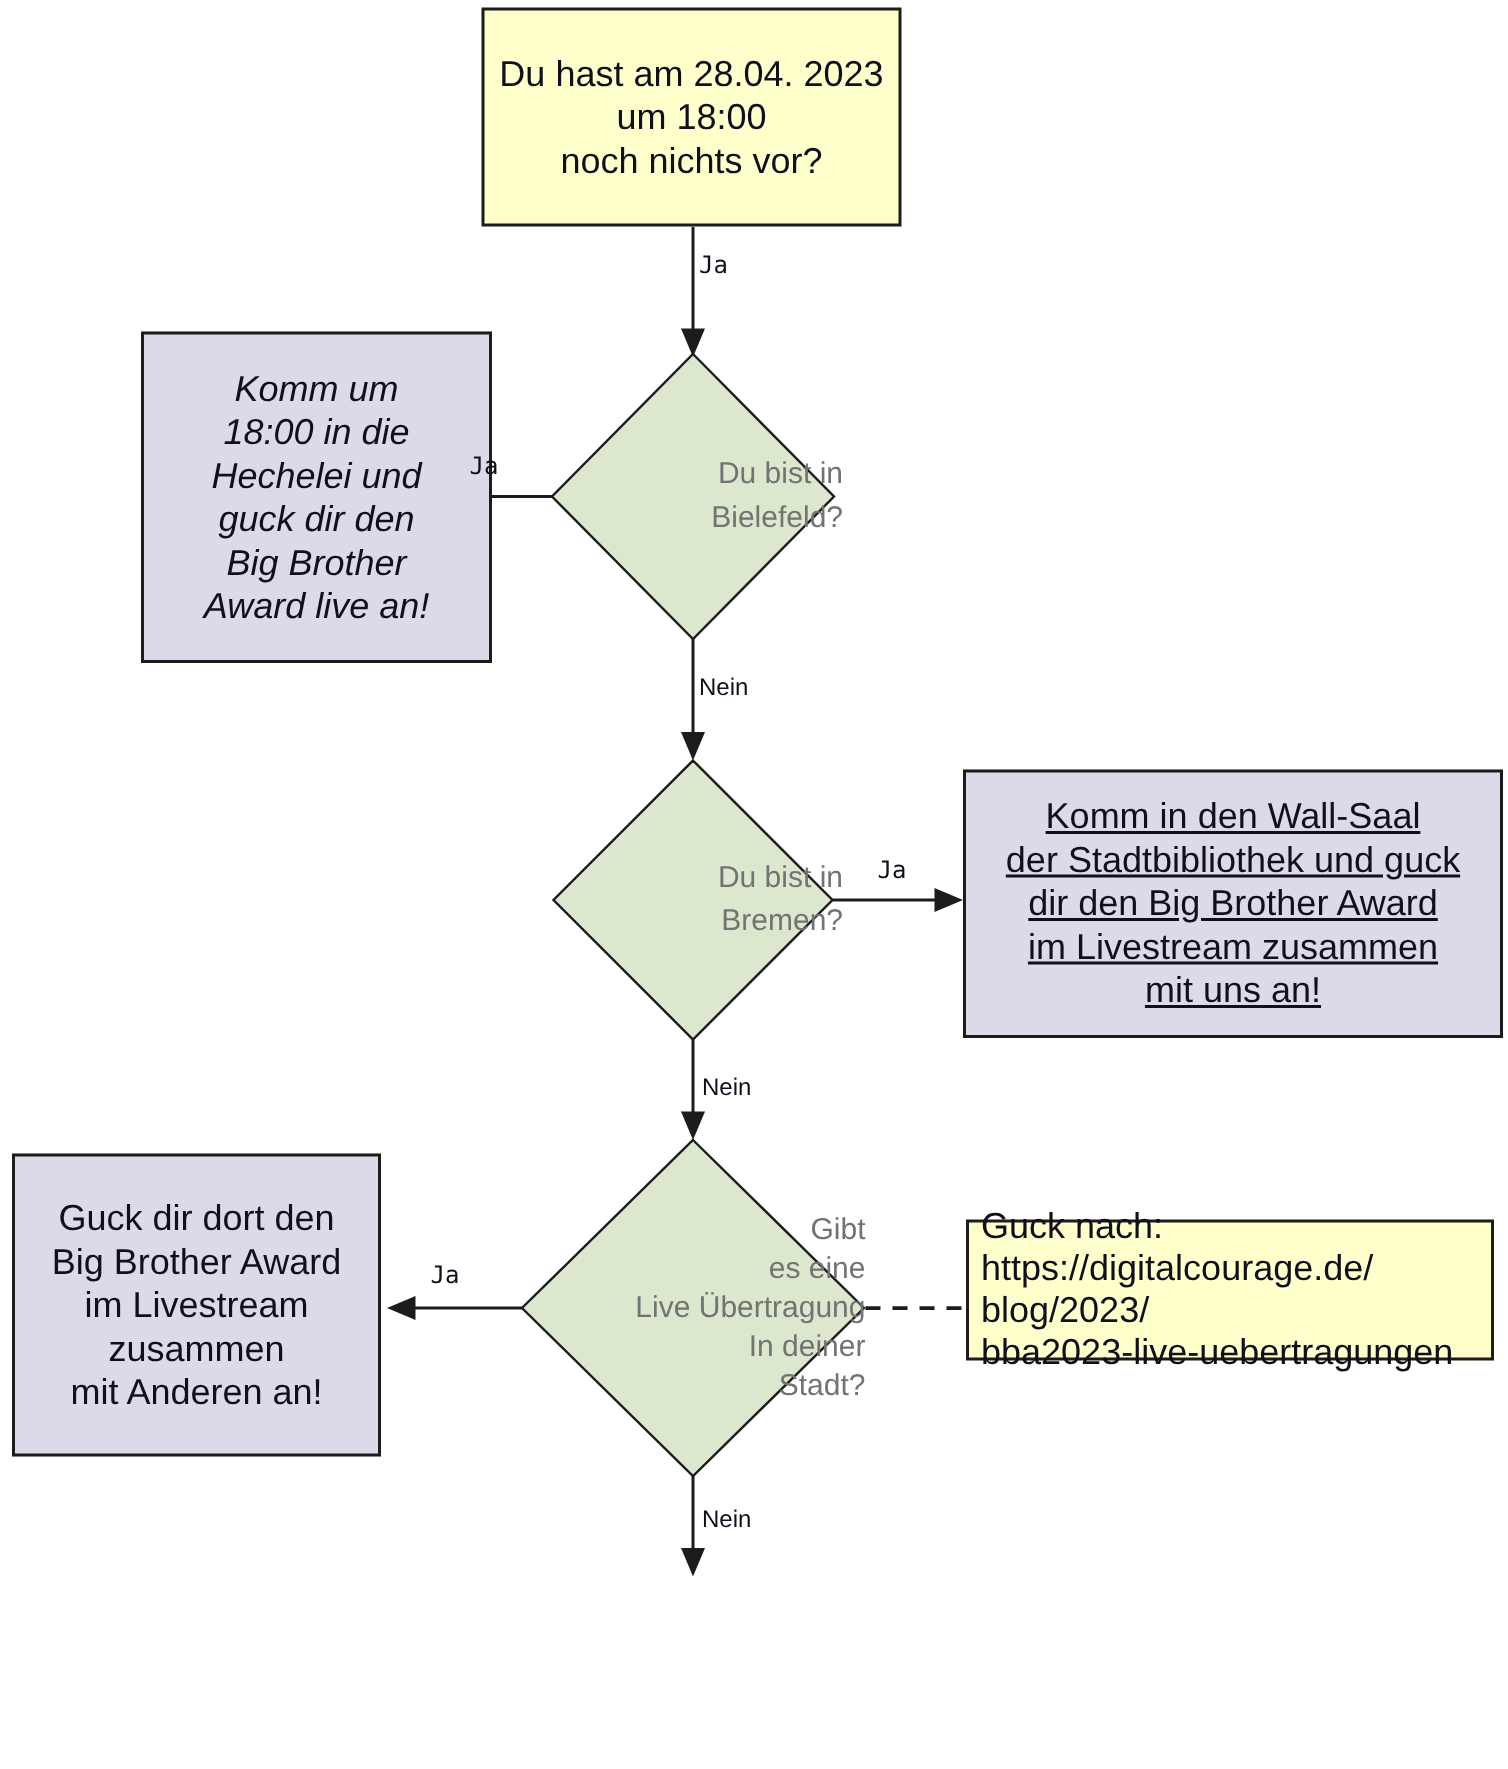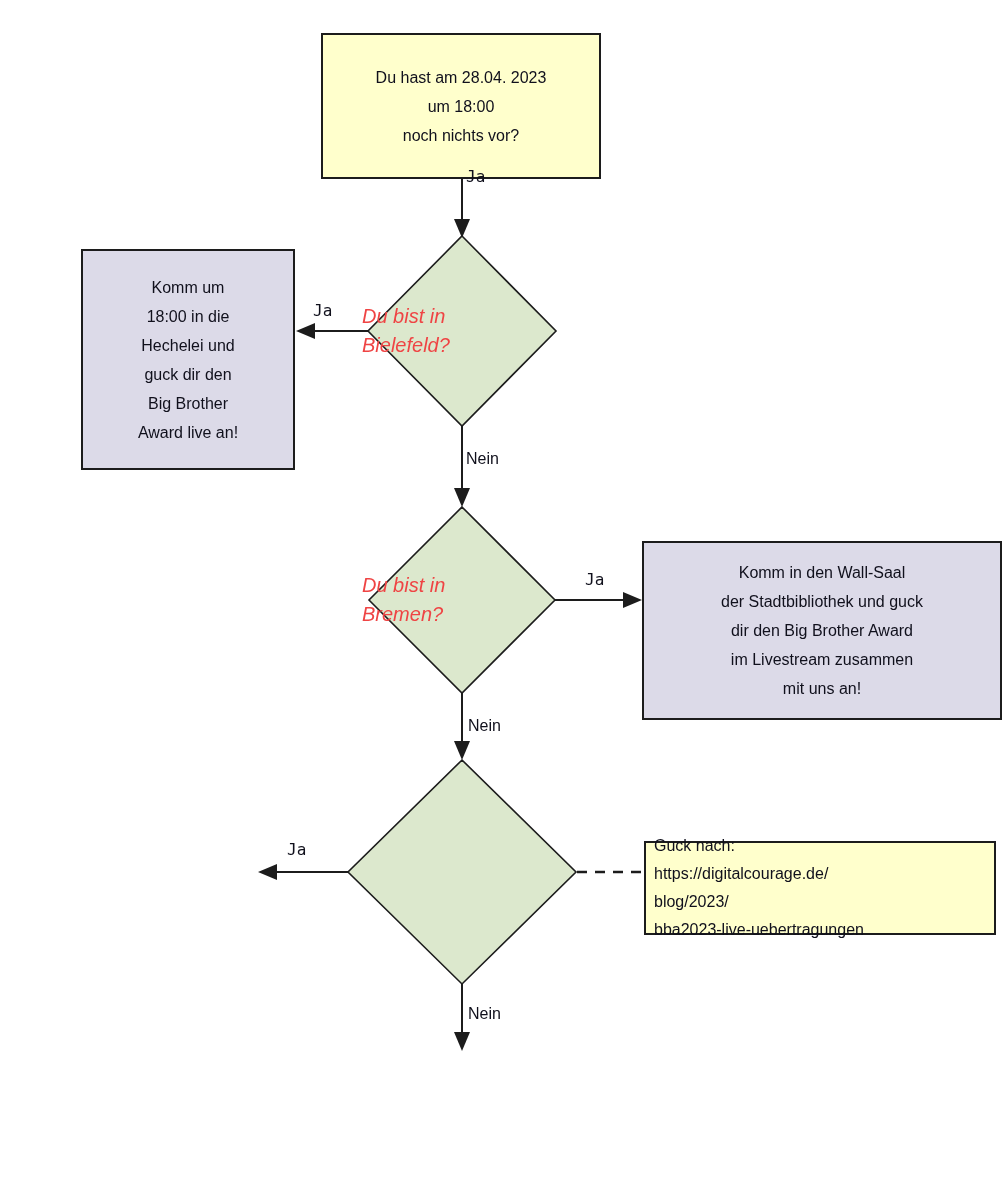--- a/index.html
+++ b/index.html
@@ -24,42 +24,40 @@
   }
   .node {
     position: absolute;
     box-sizing: border-box;
     border: 2px solid #1c1c1c;
     display: flex;
     align-items: center;
     justify-content: center;
     text-align: center;
     white-space: pre-line;
-    font-size: 16px;
+    font-size: 24px;
     line-height: 29px;
     color: #10101c;
-    margin-top: 28px;
   }
   .node.yellow { background: #ffffcc; }
   .node.lavender { background: #dcdae8; }
   .node.left-align {
     justify-content: flex-start;
     text-align: left;
     padding-left: 8px;
     line-height: 28px;
   }
   .dtext {
     position: absolute;
-    text-align: left;
+    text-align: right;
     white-space: pre-line;
     font-size: 20px;
     line-height: 29px;
-    color: #ef4444;
+    color: #737373;
     pointer-events: none;
-    font-style: italic;
   }
   .dtext.tight { line-height: 26px; }
   .elabel {
     position: absolute;
     font-size: 16px;
     color: #10101c;
     background: transparent;
   }
   .elabel.mono {
     font-family: "DejaVu Sans Mono", monospace;
@@ -97,44 +95,54 @@
 
     <polygon points="462,236 556,331 462,426 368,331" fill="#dce8cd" stroke="#1c1c1c" stroke-width="1.6"></polygon>
     <polygon points="462,507 555,600 462,693 369,600" fill="#dce8cd" stroke="#1c1c1c" stroke-width="1.6"></polygon>
     <polygon points="462,760 576,872 462,984 348,872" fill="#dce8cd" stroke="#1c1c1c" stroke-width="1.6"></polygon>
   </svg>
 
   <div class="node yellow" style="left:321px; top:5px; width:280px; height:146px;">Du hast am 28.04. 2023
 um 18:00
 noch nichts vor?</div>
 
-  <div class="node lavender" style="left:81px; top:221px; width:214px; height:221px;">Komm um
+  <div class="node lavender" style="left:94px; top:221px; width:234px; height:221px;font-style:italic;">Komm um
 18:00 in die
 Hechelei und
 guck dir den
 Big Brother
 Award live an!</div>
 
-  <div class="node lavender" style="left:642px; top:513px; width:360px; height:179px;">Komm in den Wall-Saal
+  <div class="node lavender" style="left:642px; top:513px; width:360px; height:179px;text-decoration:underline;">Komm in den Wall-Saal
 der Stadtbibliothek und guck
 dir den Big Brother Award
 im Livestream zusammen
 mit uns an!</div>
 
+  <div class="node lavender" style="left:8px; top:769px; width:246px; height:202px;">Guck dir dort den
+Big Brother Award
+im Livestream
+zusammen
+mit Anderen an!</div>
 
   <div class="node yellow left-align" style="left:644px; top:813px; width:352px; height:94px;">Guck nach:
 https://digitalcourage.de/
 blog/2023/
 bba2023-live-uebertragungen</div>
 
 
   <div class="dtext" style="left:362px; top:302px; width:200px;">Du bist in
 Bielefeld?</div>
   <div class="dtext" style="left:362px; top:571px; width:200px;">Du bist in
 Bremen?</div>
+  <div class="dtext tight" style="left:347px; top:807px; width:230px;">Gibt
+es eine
+Live Übertragung
+In deiner
+Stadt?</div>
 
   <span class="elabel mono" style="left:466px; top:167px;">Ja</span>
   <span class="elabel mono" style="left:313px; top:301px;">Ja</span>
   <span class="elabel" style="left:466px; top:450px;">Nein</span>
   <span class="elabel mono" style="left:585px; top:570px;">Ja</span>
   <span class="elabel" style="left:468px; top:717px;">Nein</span>
   <span class="elabel mono" style="left:287px; top:840px;">Ja</span>
   <span class="elabel" style="left:468px; top:1005px;">Nein</span>
 
 </div>

